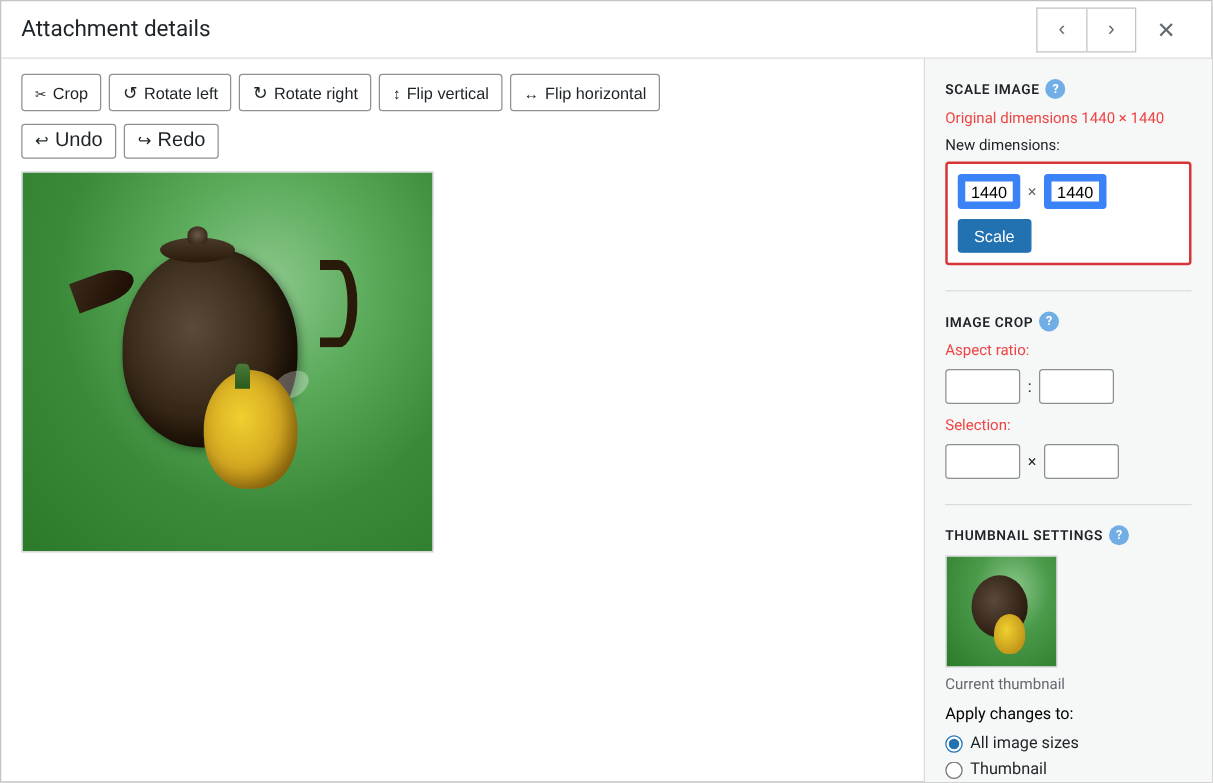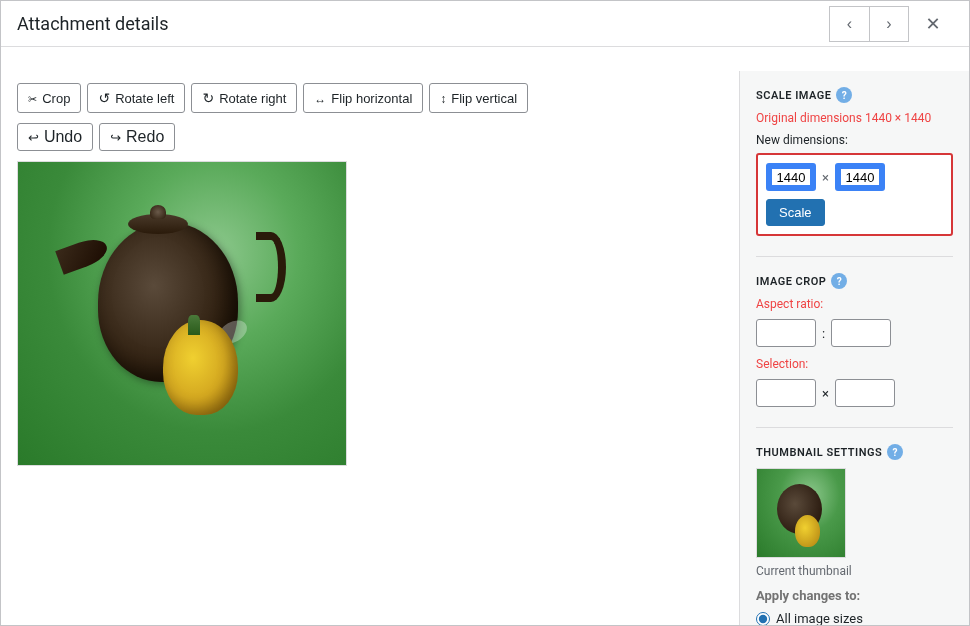--- a/index.html
+++ b/index.html
@@ -7,21 +7,20 @@
 
     .modal {
       width: 970px;
       height: 626px;
       background: #fff;
       display: flex;
       flex-direction: column;
       border: 1px solid #c3c4c7;
       box-shadow: 0 3px 6px rgba(0,0,0,0.3);
       position: relative;
-      gap: 24px;
     }
 
     .modal-header {
       display: flex;
       align-items: center;
       justify-content: space-between;
       padding: 0 16px;
       height: 46px;
       border-bottom: 1px solid #dcdcde;
       flex-shrink: 0;
@@ -418,23 +417,23 @@
     }
 
     .thumbnail-label {
       font-size: 12px;
       color: #646970;
       margin-bottom: 10px;
     }
 
     .apply-label {
       font-size: 13px;
-      font-weight: 700;
+      font-weight: 400;
       margin-bottom: 8px;
-      color: #737373;
+      color: #000000;
     }
 
     .radio-group {
       display: flex;
       flex-direction: column;
       gap: 6px;
     }
 
     .radio-item {
       display: flex;
@@ -492,26 +491,26 @@
         </button>
         <button class="tool-btn">
           <span class="icon-rotate-left"></span>
           <span>Rotate left</span>
         </button>
         <button class="tool-btn">
           <span class="icon-rotate-right"></span>
           <span>Rotate right</span>
         </button>
         <button class="tool-btn">
+          <span class="icon-flip-v"></span>
+          <span>Flip vertical</span>
+        </button>
+        <button class="tool-btn">
           <span class="icon-flip-h"></span>
           <span>Flip horizontal</span>
-        </button>
-        <button class="tool-btn">
-          <span class="icon-flip-v"></span>
-          <span>Flip vertical</span>
         </button>
       </div>
 
       <div class="undo-redo">
         <button class="undo-redo-btn">
           <span class="icon-undo"></span>
           <span>Undo</span>
         </button>
         <button class="undo-redo-btn">
           <span class="icon-redo"></span>

